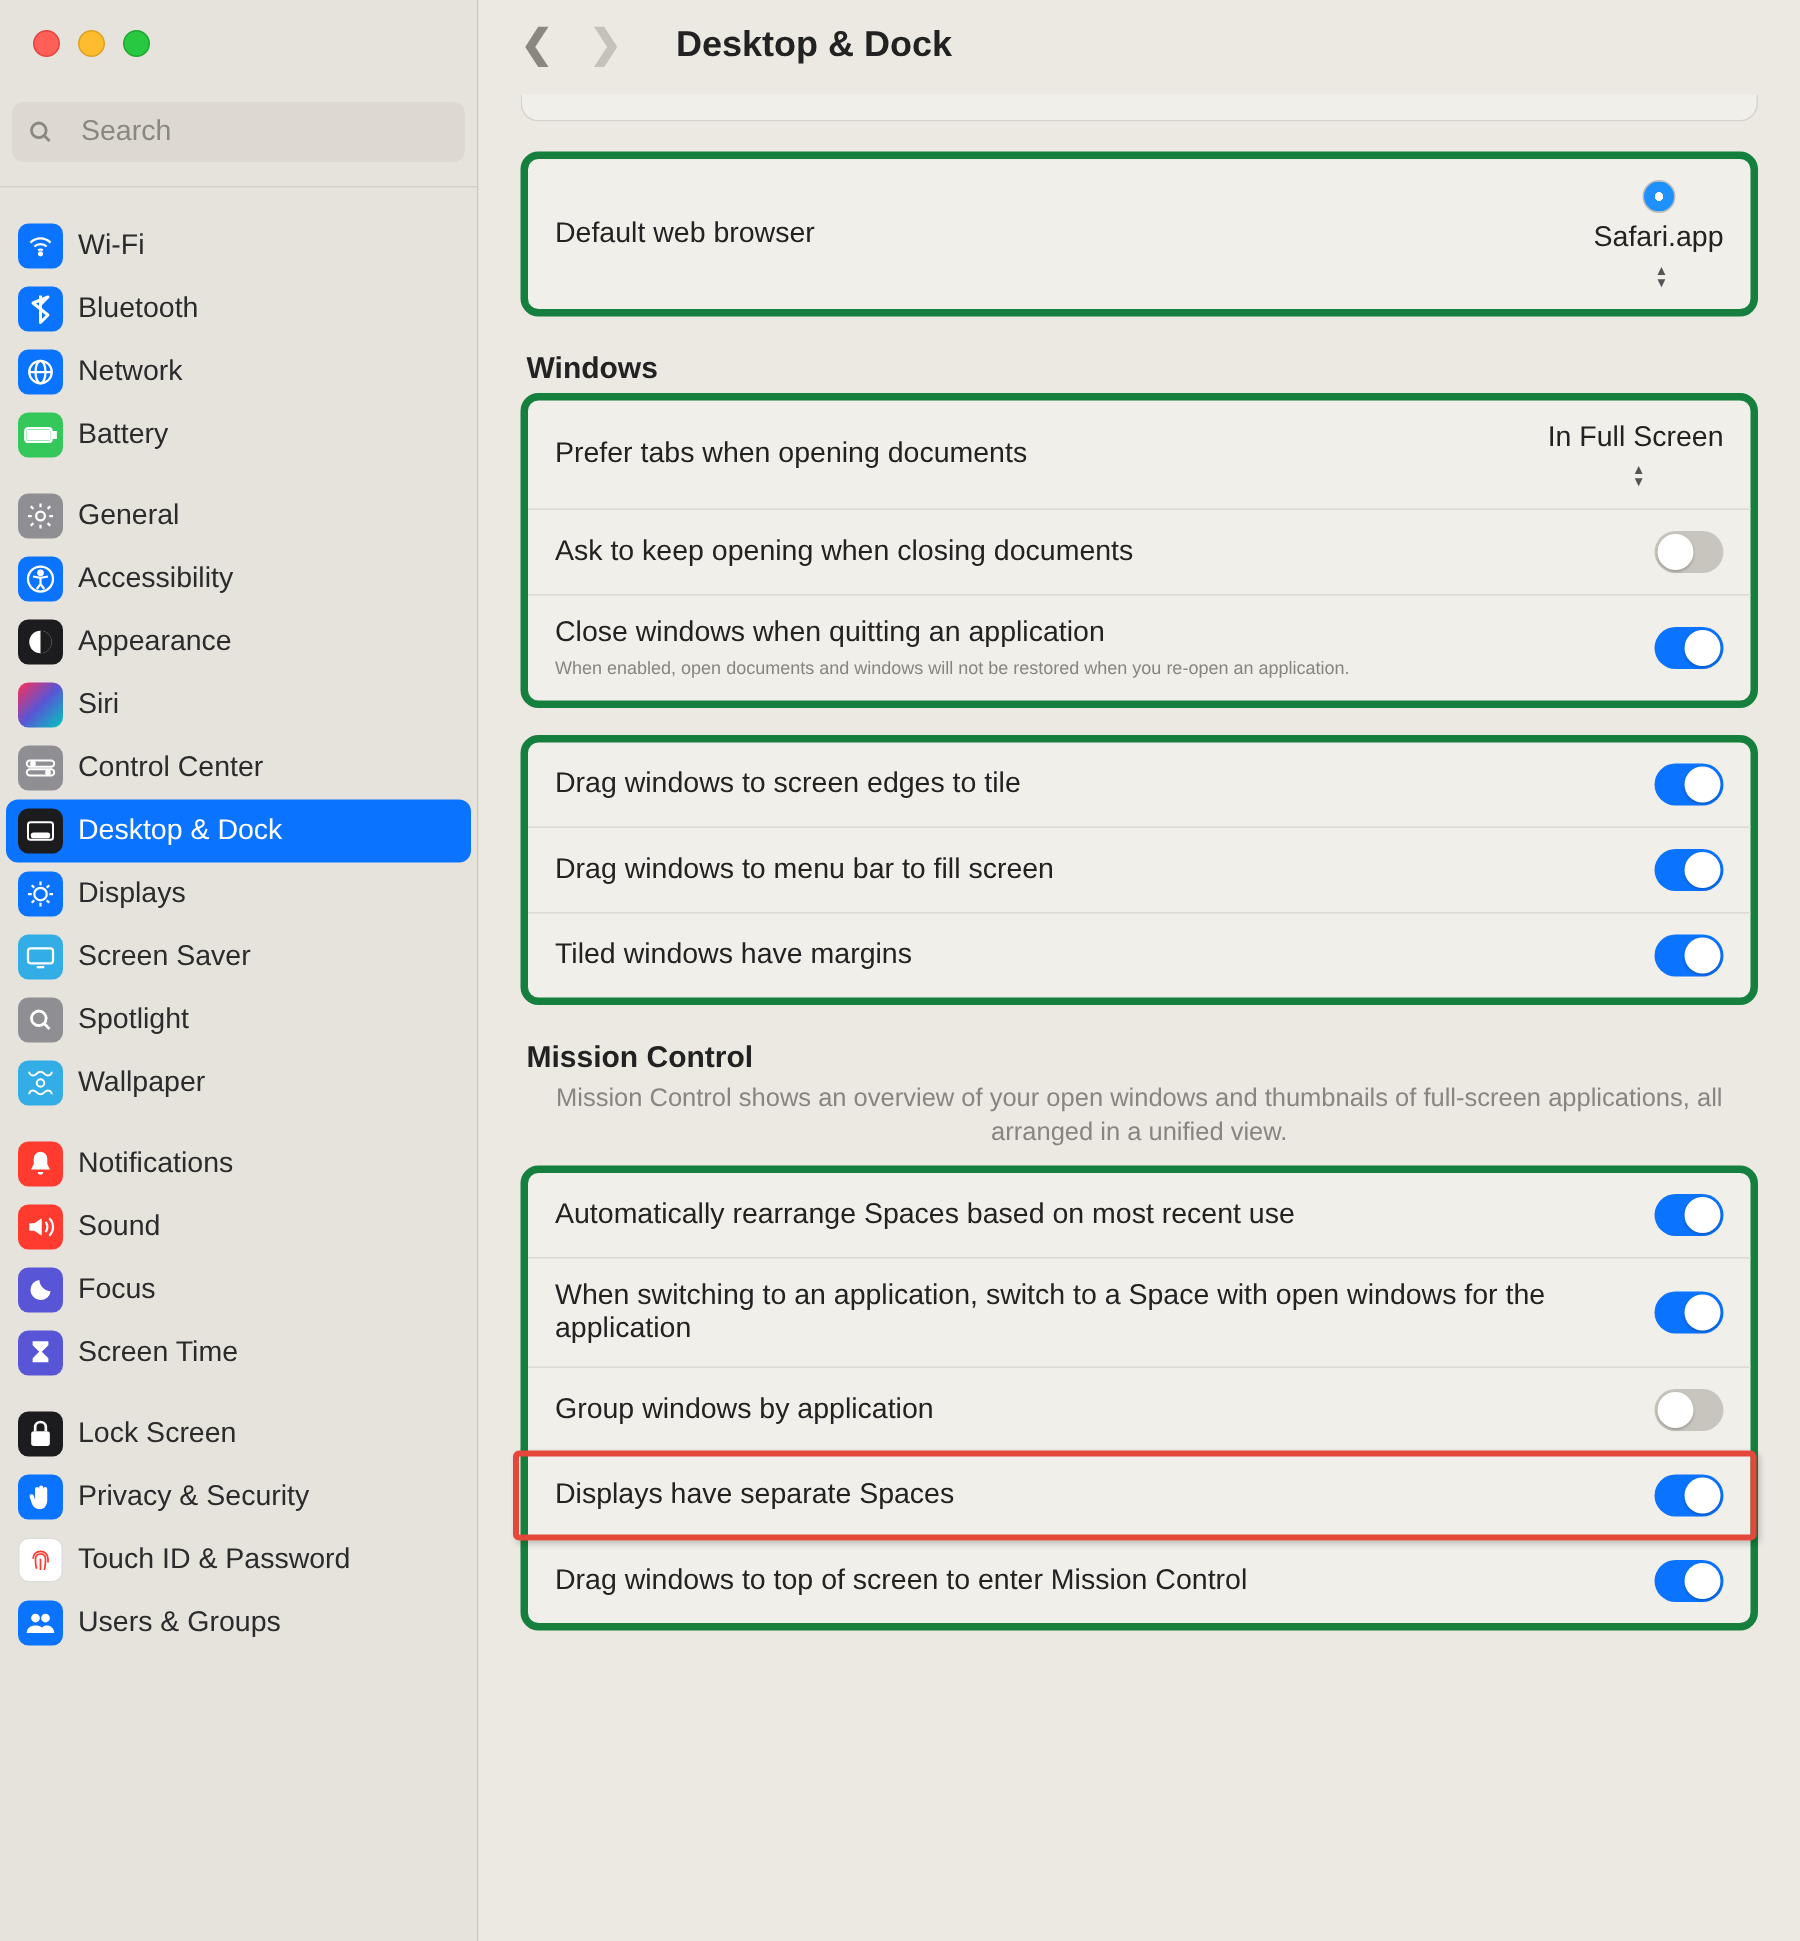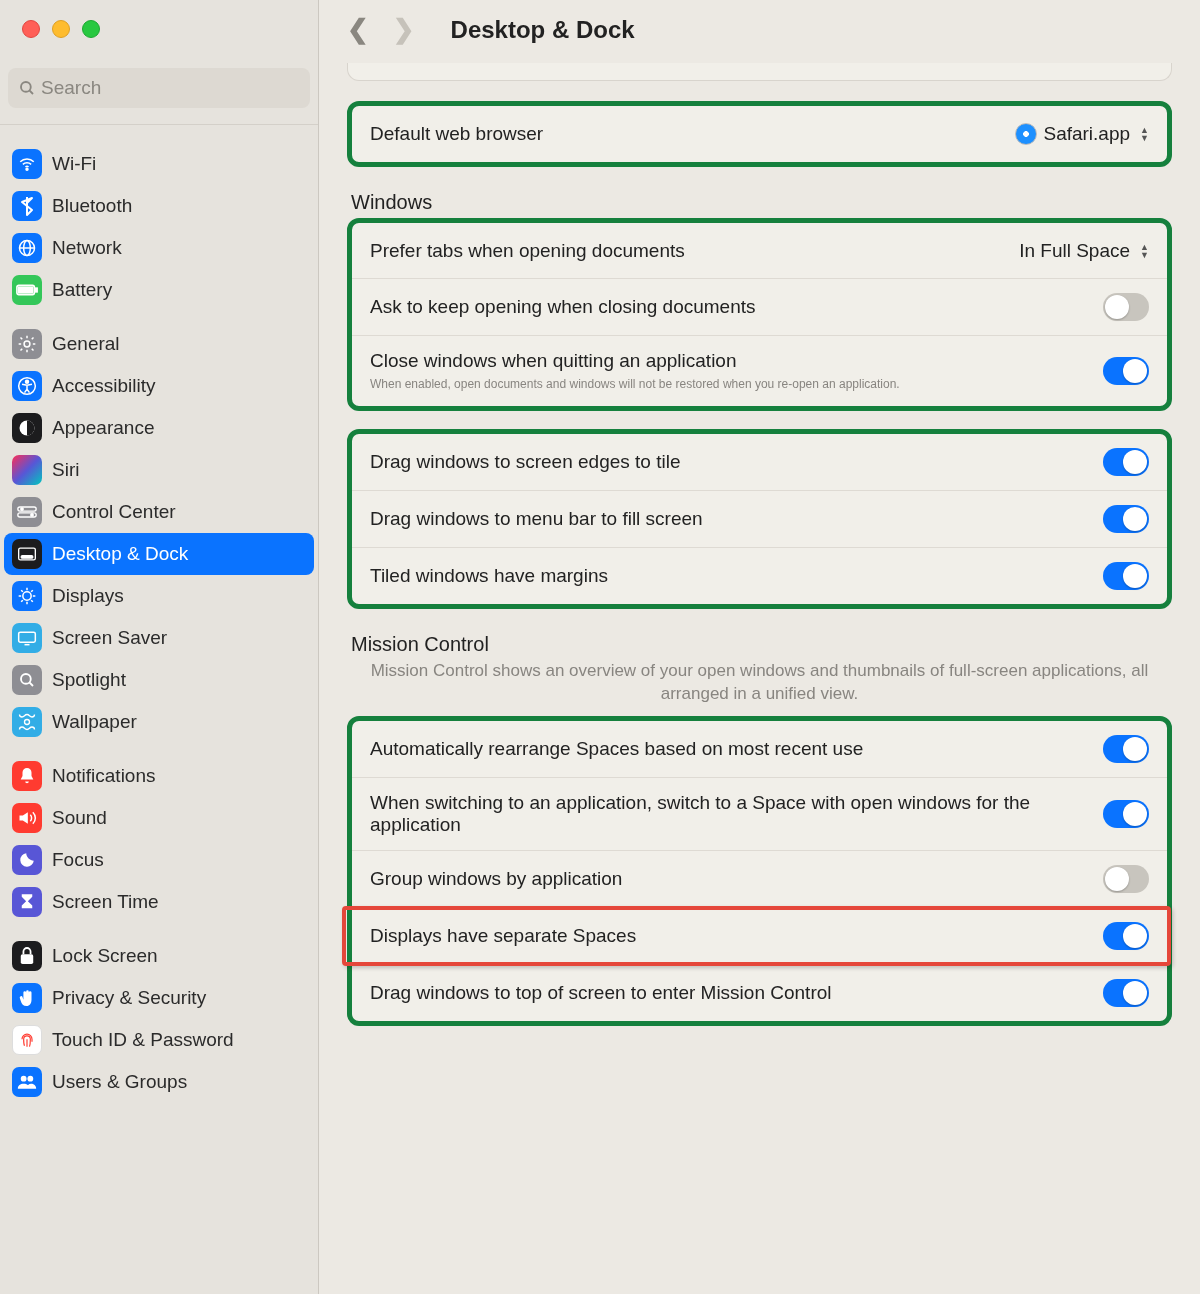--- a/index.html
+++ b/index.html
@@ -38,21 +38,21 @@
   .tl.yellow { background: #febc2e; border: 1px solid #dfa023; }
   .tl.green { background: #28c840; border: 1px solid #1da831; }
   .search-wrap { padding: 10px 8px 16px; border-bottom: 1px solid #d4d0c9;}
   .search {
     display: flex;
     align-items: center;
     background: #ddd9d2;
     border-radius: 8px;
     height: 40px;
     padding: 0 10px;
-    gap: 5px;
+    gap: 18px;
     color: #8a8780;
   }
   .search input {
     border: none; background: transparent; outline: none;
     font-size: 19px; color: #444; width: 100%;
   }
   .search input::placeholder { color: #8a8780; }
   .nav {
     overflow-y: auto;
     padding: 6px 4px 20px;
@@ -107,21 +107,21 @@
 
   .card-stub {
     height: 18px;
     border: 1px solid #d8d4cd;
     border-top: none;
     border-radius: 0 0 12px 12px;
     background: #f1efe9;
     margin-bottom: 20px;
   }
 
-  .section-title { font-size: 20px; font-weight: 400; margin: 24px 4px 4px; color:#222;}
+  .section-title { font-size: 20px; font-weight: 700; margin: 24px 4px 4px; color:#222;}
   .section-desc { font-size: 17px; color: #888580; margin: 2px 4px 10px; line-height:1.35;text-align:center;}
 
   .panel {
     background: #f1efe9;
     border: 5px solid #15803d;
     border-radius: 12px;
     margin-bottom: 18px;
   }
   .row {
     display: flex;
@@ -131,21 +131,21 @@
     border-bottom: 1px solid #dedad3;
     min-height: 56px;
   }
   .row:last-child { border-bottom: none; }
   .row-main { flex: 1; display:flex; flex-direction:column; gap:4px;}
   .row-label { font-size: 19px; color: #222; }
   .row-sub { font-size: 12px; color: #888580; line-height:1.35;}
   .row-ctrl { display:flex; align-items:center; gap:8px; color:#444; font-size:19px;}
 
   .select {
-    display:flex; align-items:center; gap:6px; color:#222; font-size:19px;
+    display:flex; align-items:center; gap:6px; color:#222; font-size:19px;flex-direction:column;
   }
   .stepper {
     display:inline-flex; flex-direction:column; justify-content:center;
     color:#555; font-size:9px; line-height:8px; margin-left:4px;
   }
 
   .toggle {
     width: 46px; height: 28px; border-radius: 14px; position:relative; flex-shrink:0;
   }
   .toggle::after{
@@ -432,21 +432,21 @@
       </div>
 
       <div class="section-title">Windows</div>
 
       <div class="panel">
         <div class="row">
           <div class="row-main">
               <span class="row-label">Prefer tabs when opening documents</span>
             </div>
           <div class="row-ctrl select">
-            <span>In Full Space</span>
+            <span>In Full Screen</span>
             <span class="stepper">▲<br>▼</span>
           </div>
         </div>
         <div class="row">
           <div class="row-main">
               <span class="row-label">Ask to keep opening when closing documents</span>
             </div>
           <div class="toggle off"></div>
         </div>
         <div class="row">

